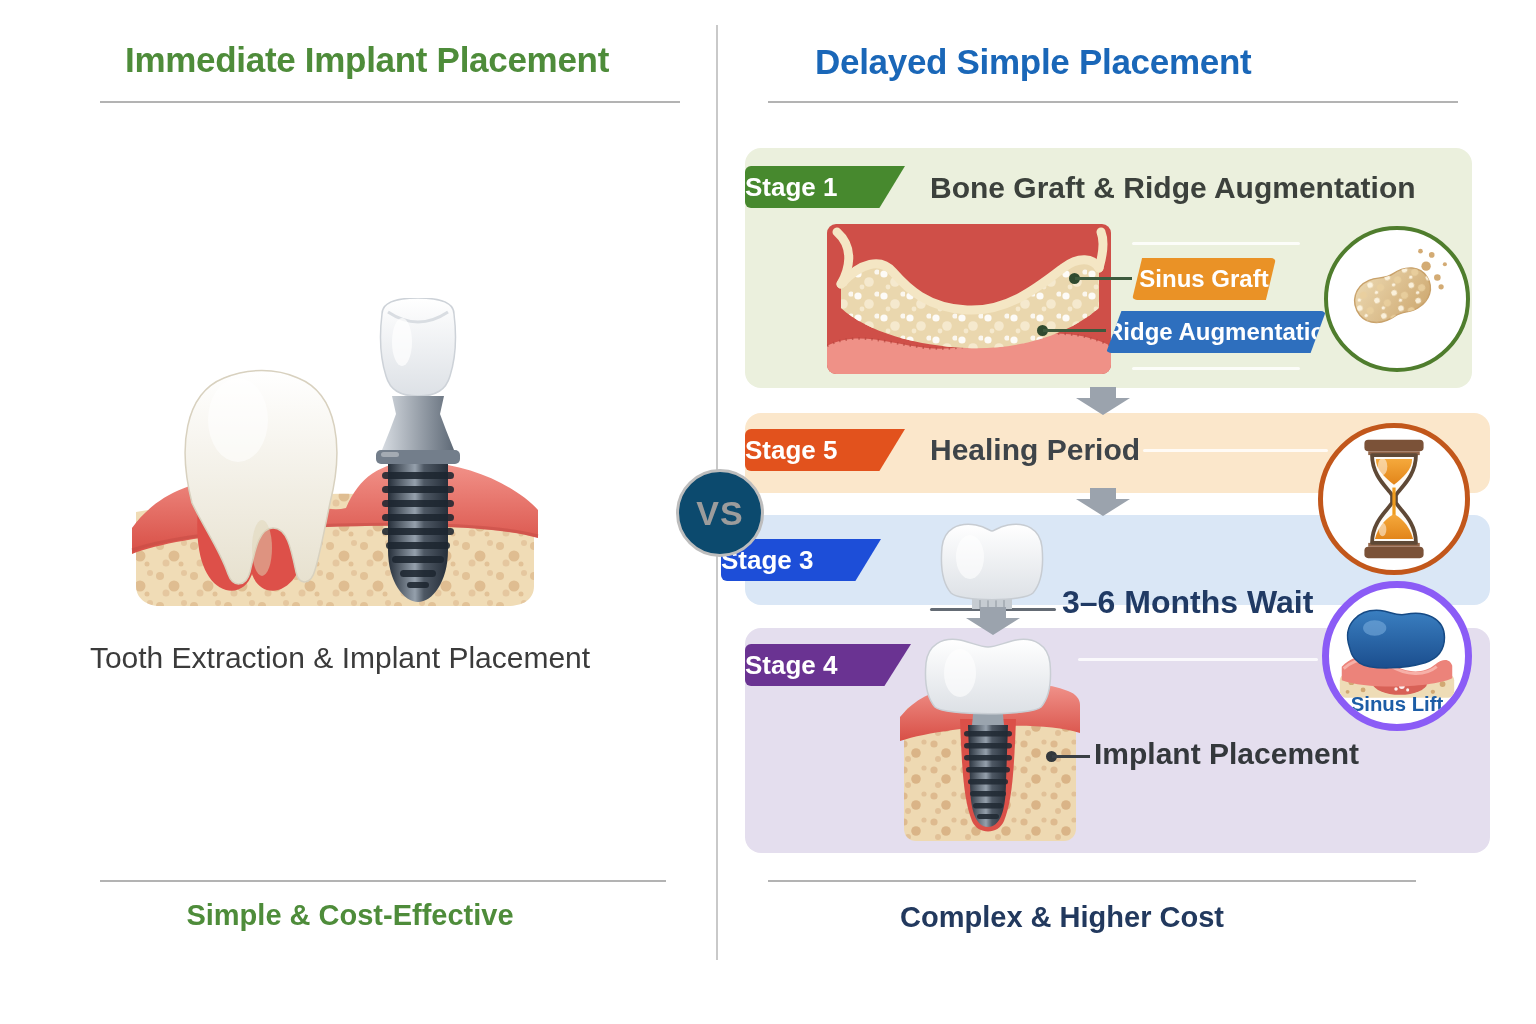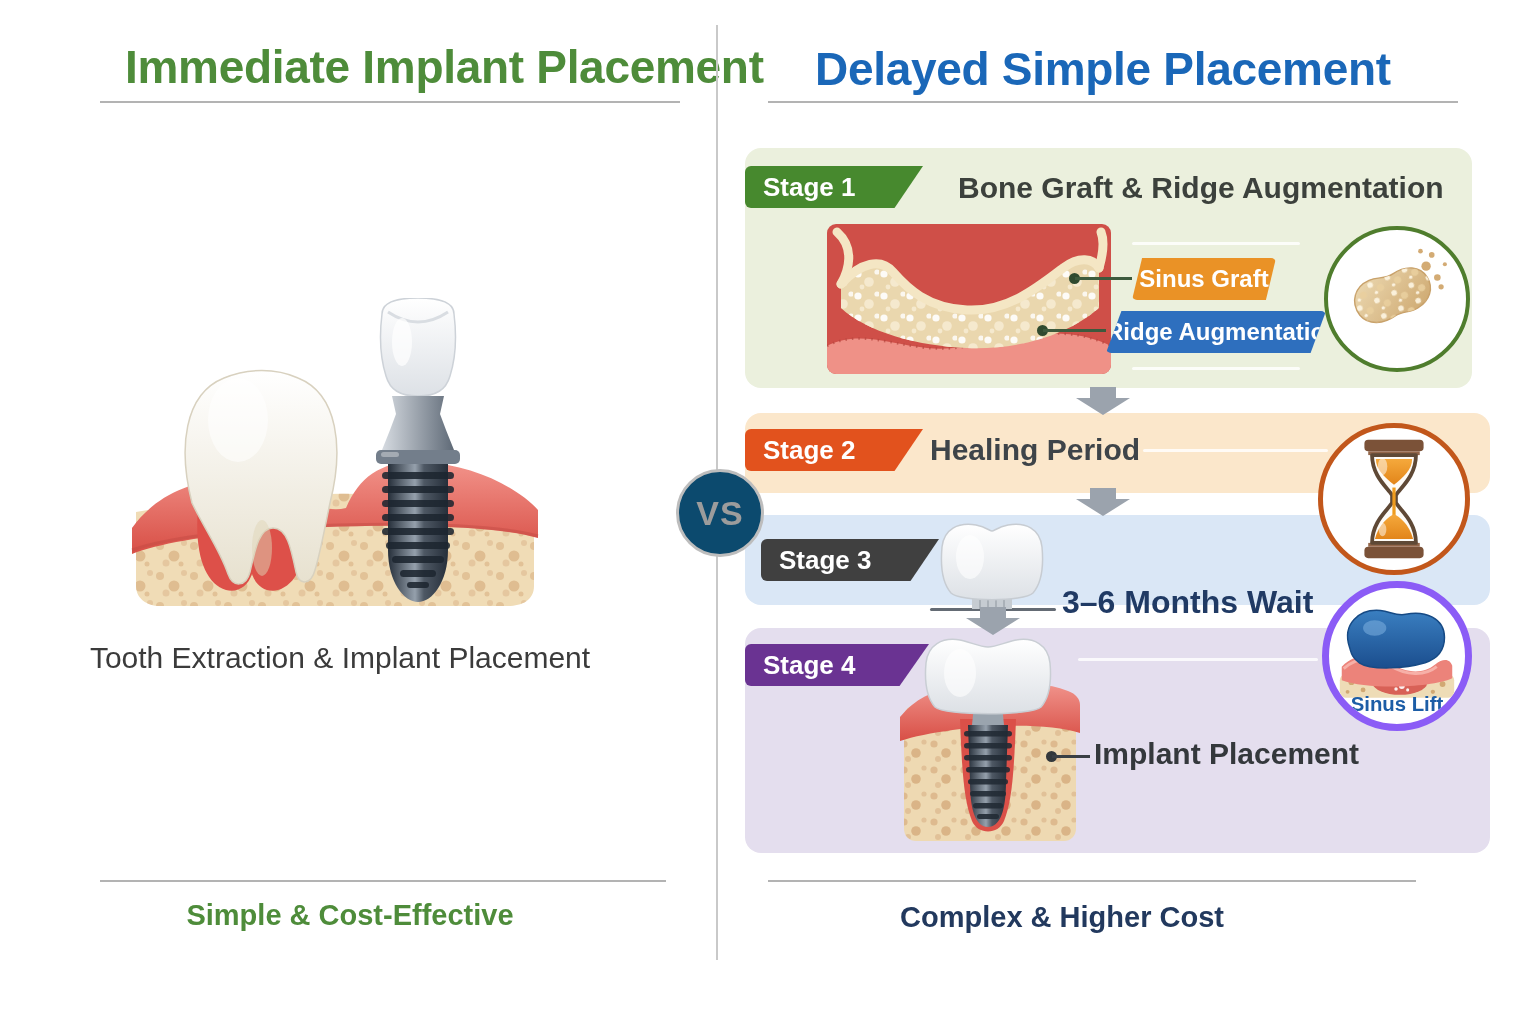--- a/index.html
+++ b/index.html
@@ -4,21 +4,21 @@
 <style>
   html,body{margin:0;padding:0;}
   body{
     width:1536px;height:1024px;position:relative;overflow:hidden;
     background:#ffffff;font-family:"Liberation Sans",sans-serif;
     -webkit-font-smoothing:antialiased;
   }
   .abs{position:absolute;}
 
   
-  .col-title{font-size:46px;font-weight:700;letter-spacing:-0.3px;white-space:nowrap;}
+  .col-title{font-size:35px;font-weight:700;letter-spacing:-0.3px;white-space:nowrap;}
   .title-left{left:125px;top:40px;color:#4e8c3a;}
   .title-right{left:815px;top:42px;color:#1a67b8;}
   .rule{height:2px;background:#b3b3b3;}
   .vrule{width:2px;background:#c9c9c9;}
 
   
   .vs-circle{
     left:676px;top:469px;width:82px;height:82px;border-radius:50%;
     background:#0c4a6e;border:3px solid #bdbdbd;display:flex;align-items:center;justify-content:center;
     font-size:34px;font-weight:700;color:#9c9c9c;letter-spacing:1px;z-index:9;
@@ -26,31 +26,31 @@
 
   
   .panel{border-radius:16px;}
   .panel-1{left:745px;top:148px;width:727px;height:240px;background:#ebf0dd;}
   .panel-2{left:745px;top:413px;width:745px;height:80px;background:#fbe7cb;}
   .panel-3{left:745px;top:515px;width:745px;height:90px;background:#dae7f6;}
   .panel-4{left:745px;top:628px;width:745px;height:225px;background:#e4deee;}
 
   
   .stage-badge{
-    height:42px;line-height:42px;padding-left:18px;color:#ffffff;
+    height:42px;line-height:42px;color:#ffffff;
     font-size:26px;font-weight:700;border-radius:6px 0 0 6px;
     clip-path:polygon(0 0,100% 0,84% 100%,0 100%);z-index:3;
   }
   .badge-1{left:745px;top:166px;width:160px;background:#47892e;}
   .badge-2{left:745px;top:429px;width:160px;background:#e2521d;}
-  .badge-3{left:761px;top:531px;width:160px;background:#404040;margin-top:8px;}
+  .badge-3{left:721px;top:531px;width:160px;background:#1d4ed8;margin-top:8px;}
   .badge-4{left:745px;top:644px;width:166px;background:#6a3392;}
 
   .stage-title{font-size:30px;font-weight:700;white-space:nowrap;}
-  .s1-title{left:930px;top:171px;color:#3c413c;margin-left:28px;}
+  .s1-title{left:930px;top:171px;color:#3c413c;}
   .s2-title{left:930px;top:433px;color:#3e4449;}
   .s3-title{left:1062px;top:545px;color:#203a64;font-size:32px;margin-top:39px;}
   .s4-label{left:1094px;top:737px;color:#34383c;}
 
   
   .deco-line{height:3px;background:rgba(255,255,255,0.82);border-radius:2px;}
   .ground-line{height:3px;background:#646b74;border-radius:2px;}
 
   
   .callout{
@@ -230,21 +230,21 @@
         <circle cx="112" cy="52" r="2.8"></circle>
     </g>
   </svg>
 </div>
 
 <svg class="abs arrow" style="left:1076px;top:387px;" width="54" height="28" viewBox="0 0 54 28">
   <polygon points="14,0 40,0 40,11 54,11 27,28 0,11 14,11" fill="#9ba3ad"></polygon>
 </svg>
 
 <div class="abs panel panel-2"></div>
-<div class="abs stage-badge badge-2">Stage 2</div>
+<div class="abs stage-badge badge-2">Stage 5</div>
 <div class="abs stage-title s2-title">Healing Period</div>
 <div class="abs deco-line" style="left:1143px;top:449px;width:185px;"></div>
 
 <div class="abs circ circ-hourglass">
   <svg width="92" height="126" viewBox="0 0 90 132">
     <defs>
       <linearGradient id="sand" x1="0" y1="0" x2="0" y2="1">
         <stop offset="0" stop-color="#f5a93c"></stop>
           <stop offset="1" stop-color="#e2851a"></stop>
       </linearGradient>

